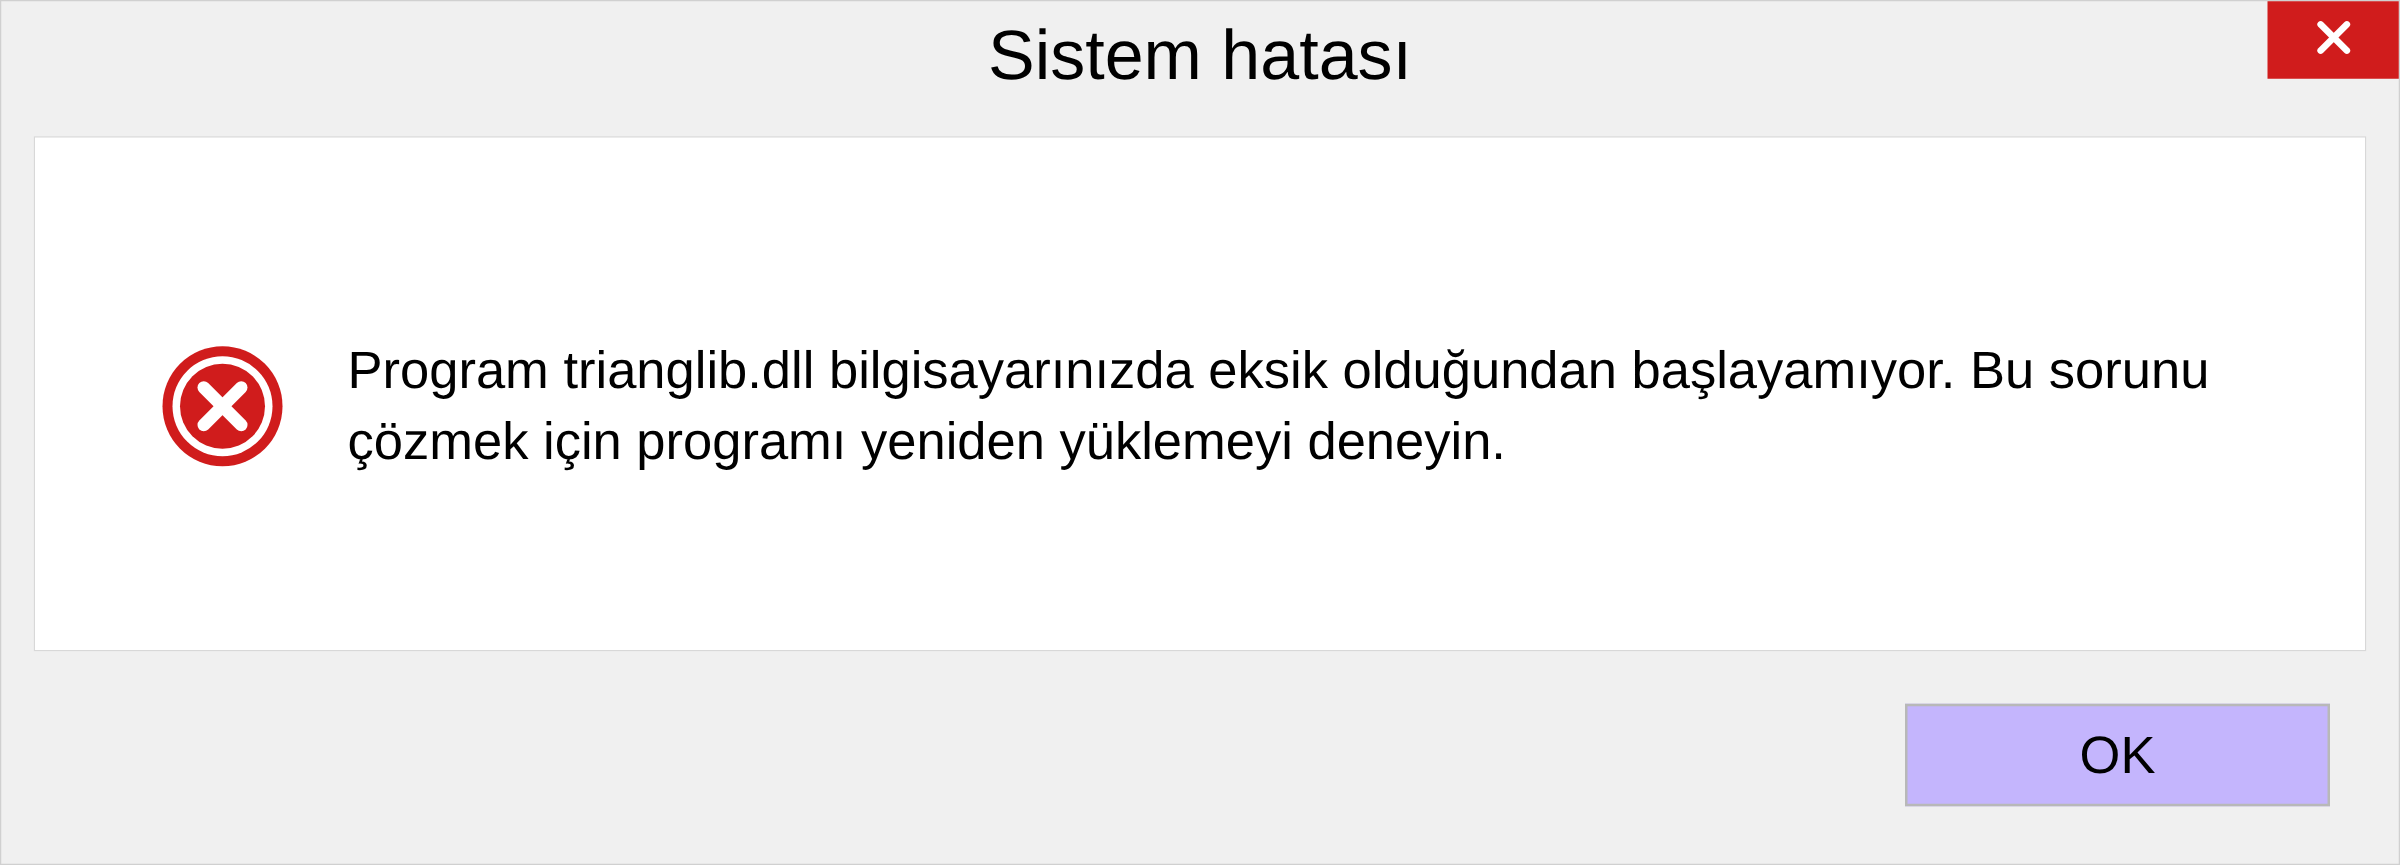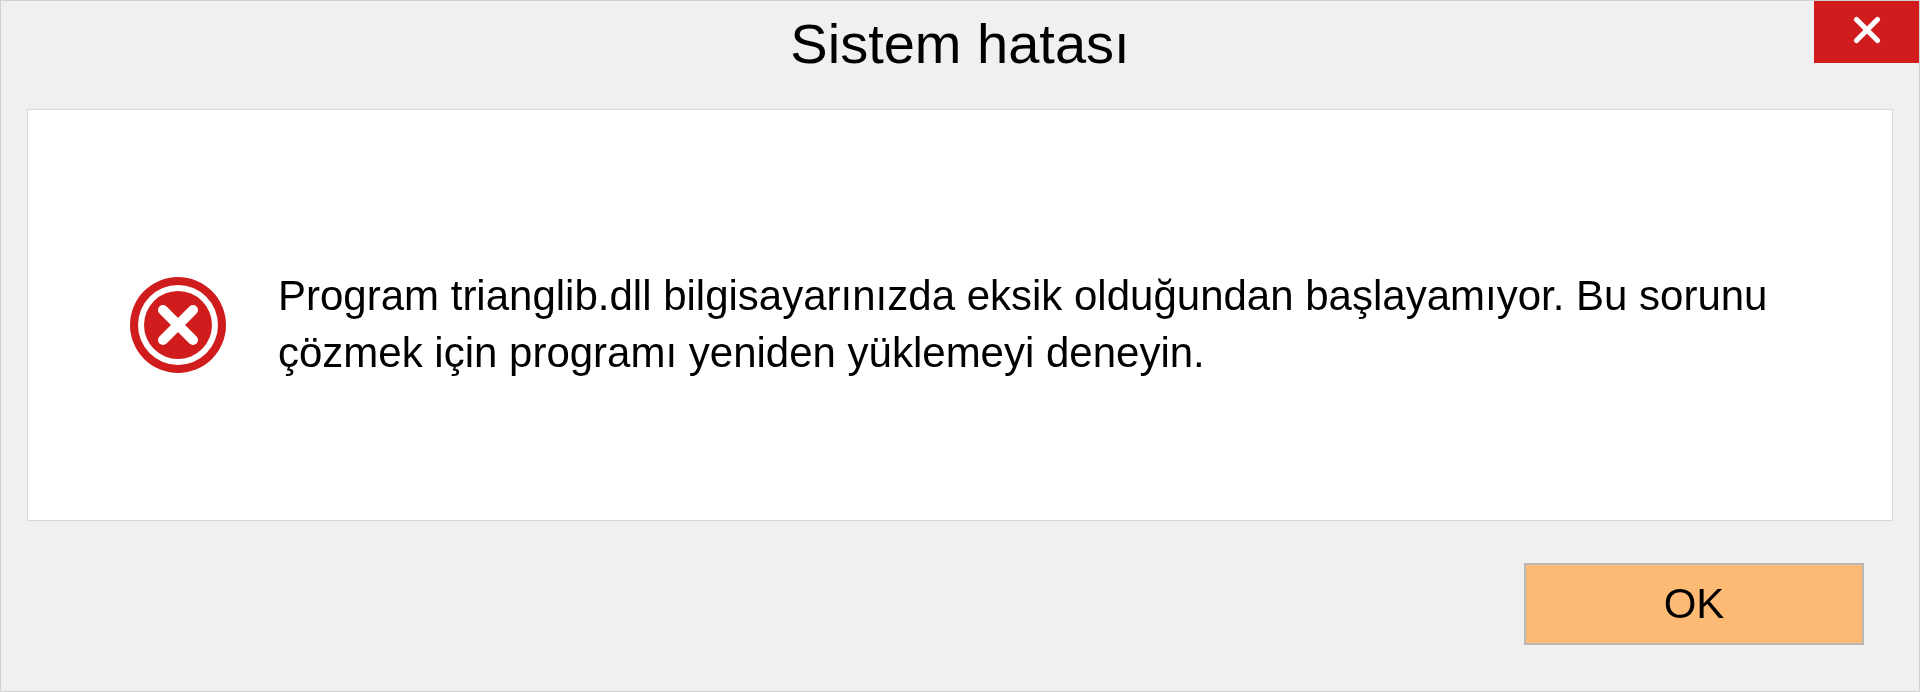--- a/index.html
+++ b/index.html
@@ -86,21 +86,21 @@
       transform: translateX(-50%);
       font-size: 62px;
       font-weight: 900;
       color: #d01c1c;
       letter-spacing: 1px;
       font-family: Arial, sans-serif;
     }
     .ok-btn {
       width: 340px;
       height: 82px;
-      background: #fdba74;
+      background: #c4b5fd;
       border: 2px solid #b8b8b8;
       font-size: 42px;
       color: #000;
       display: flex;
       align-items: center;
       justify-content: center;
       cursor: pointer;
       font-family: inherit;
     }
   </style>

